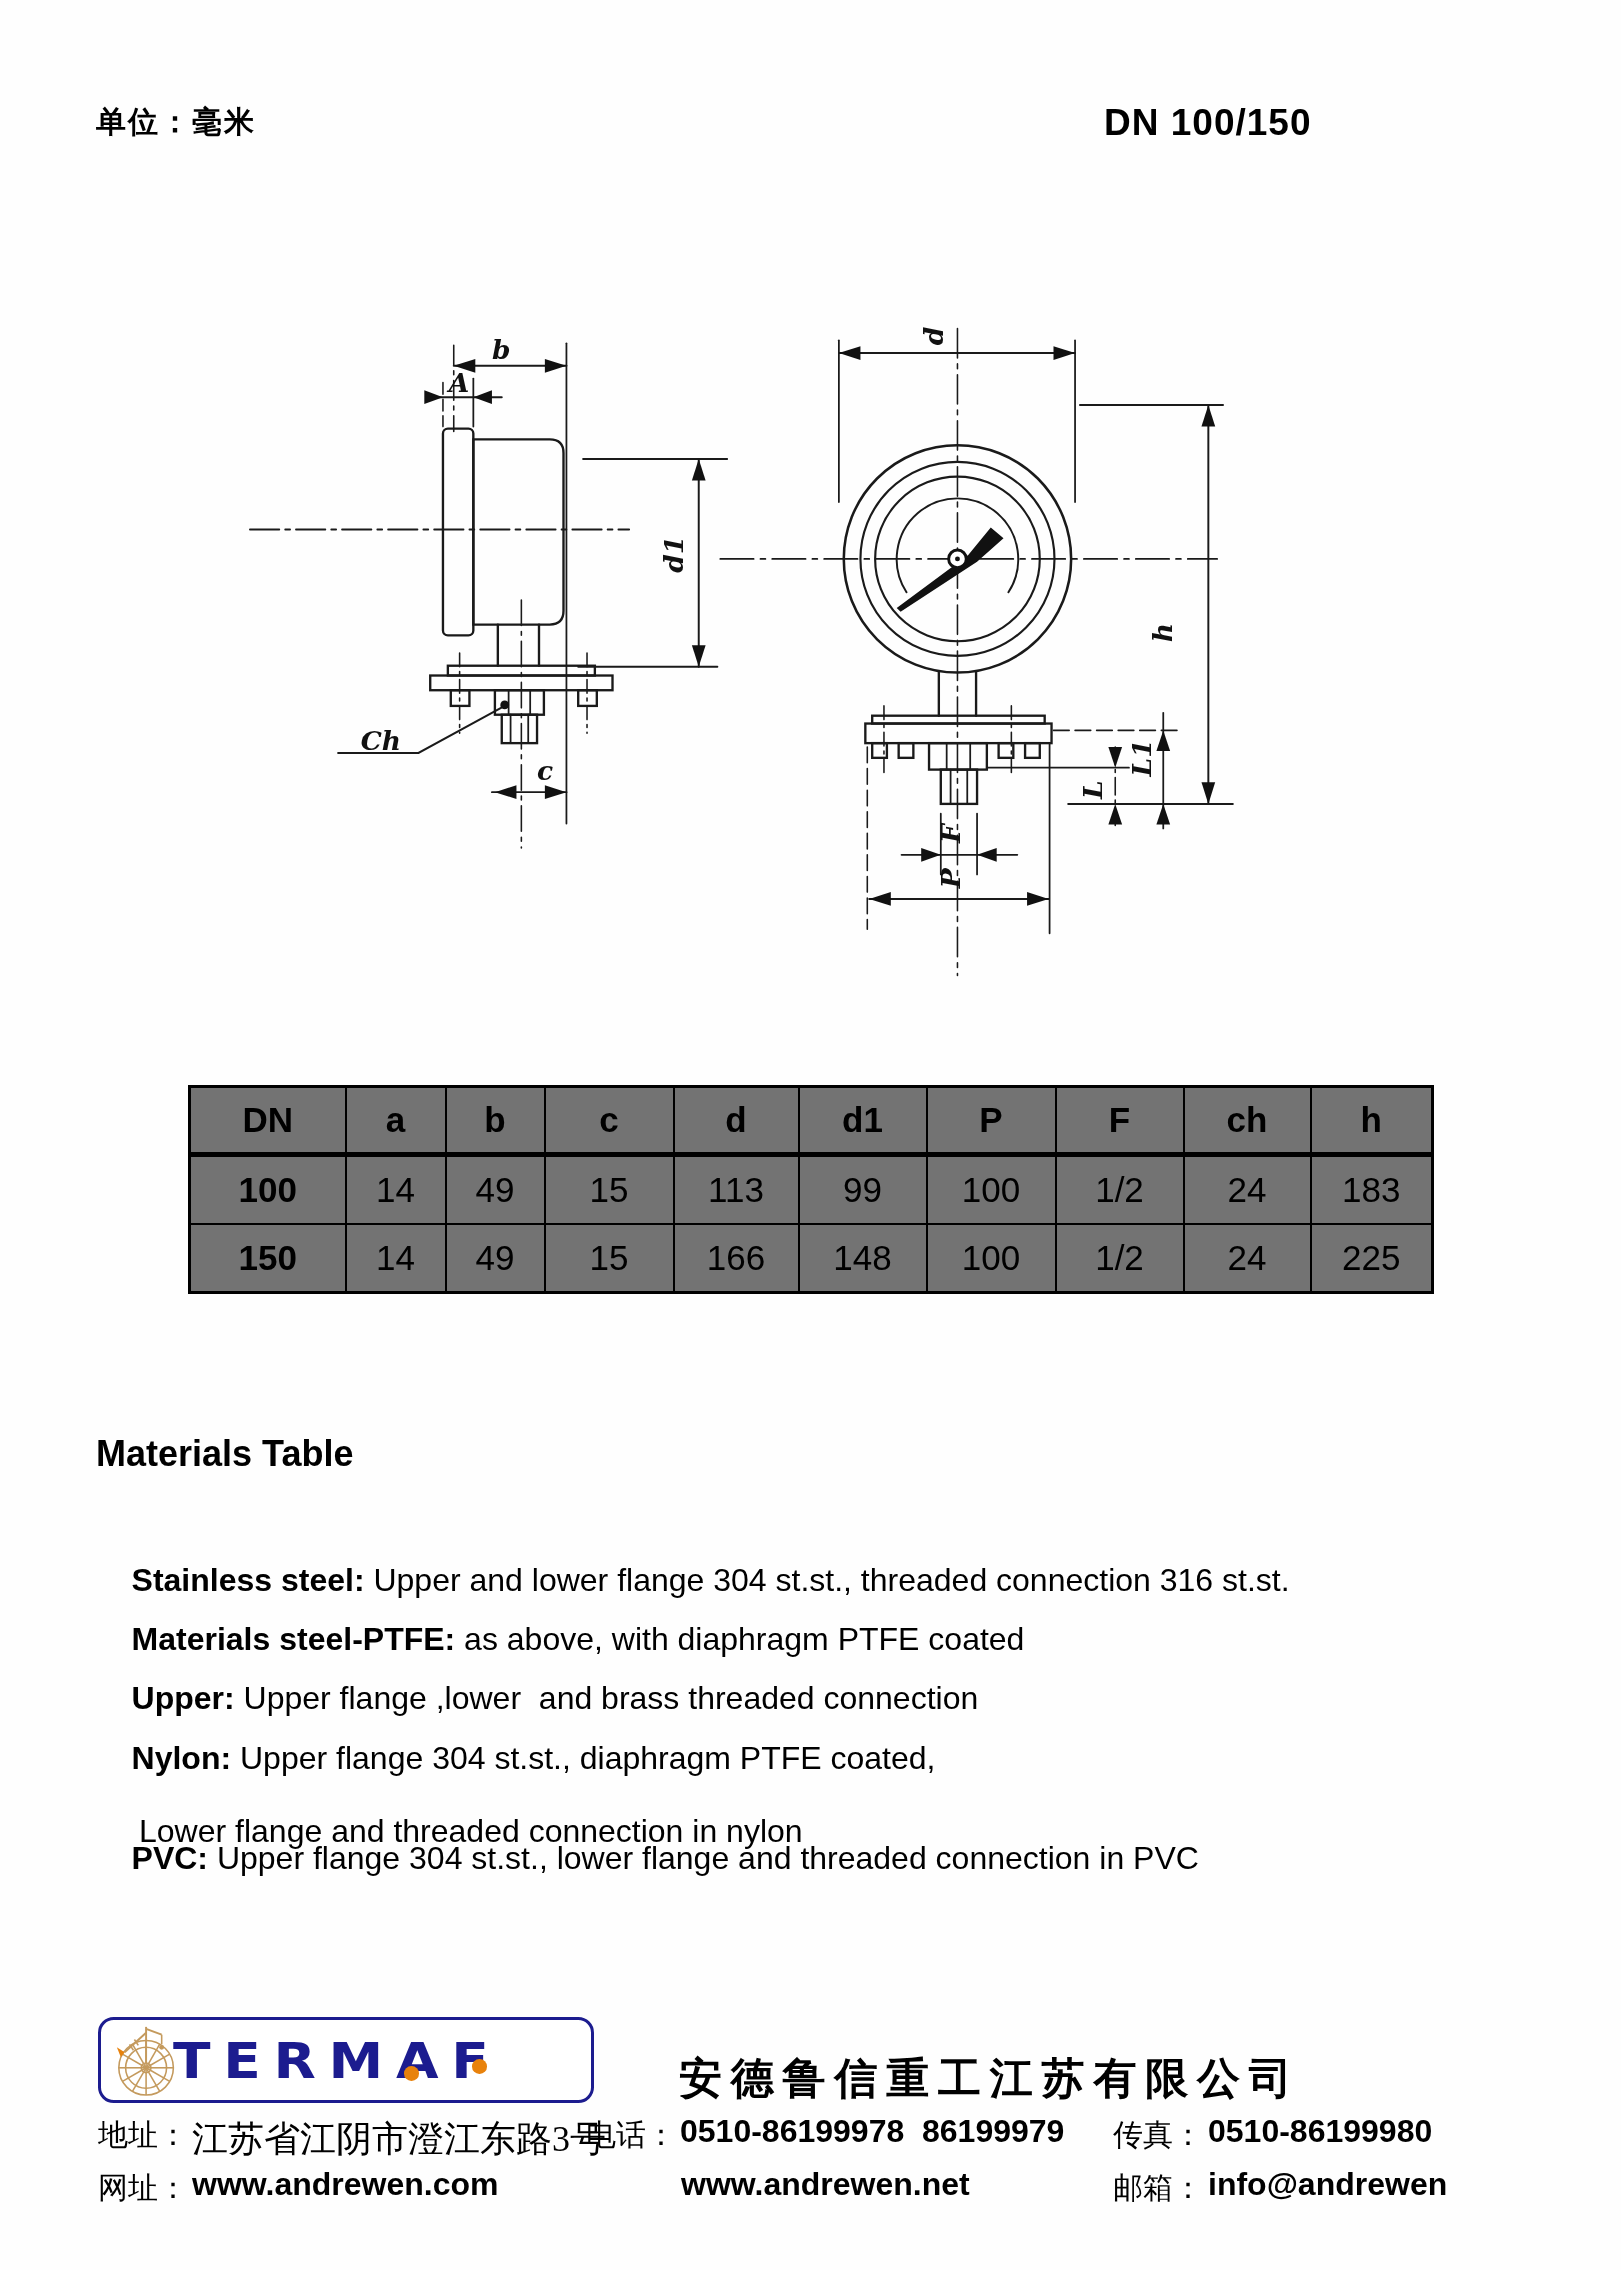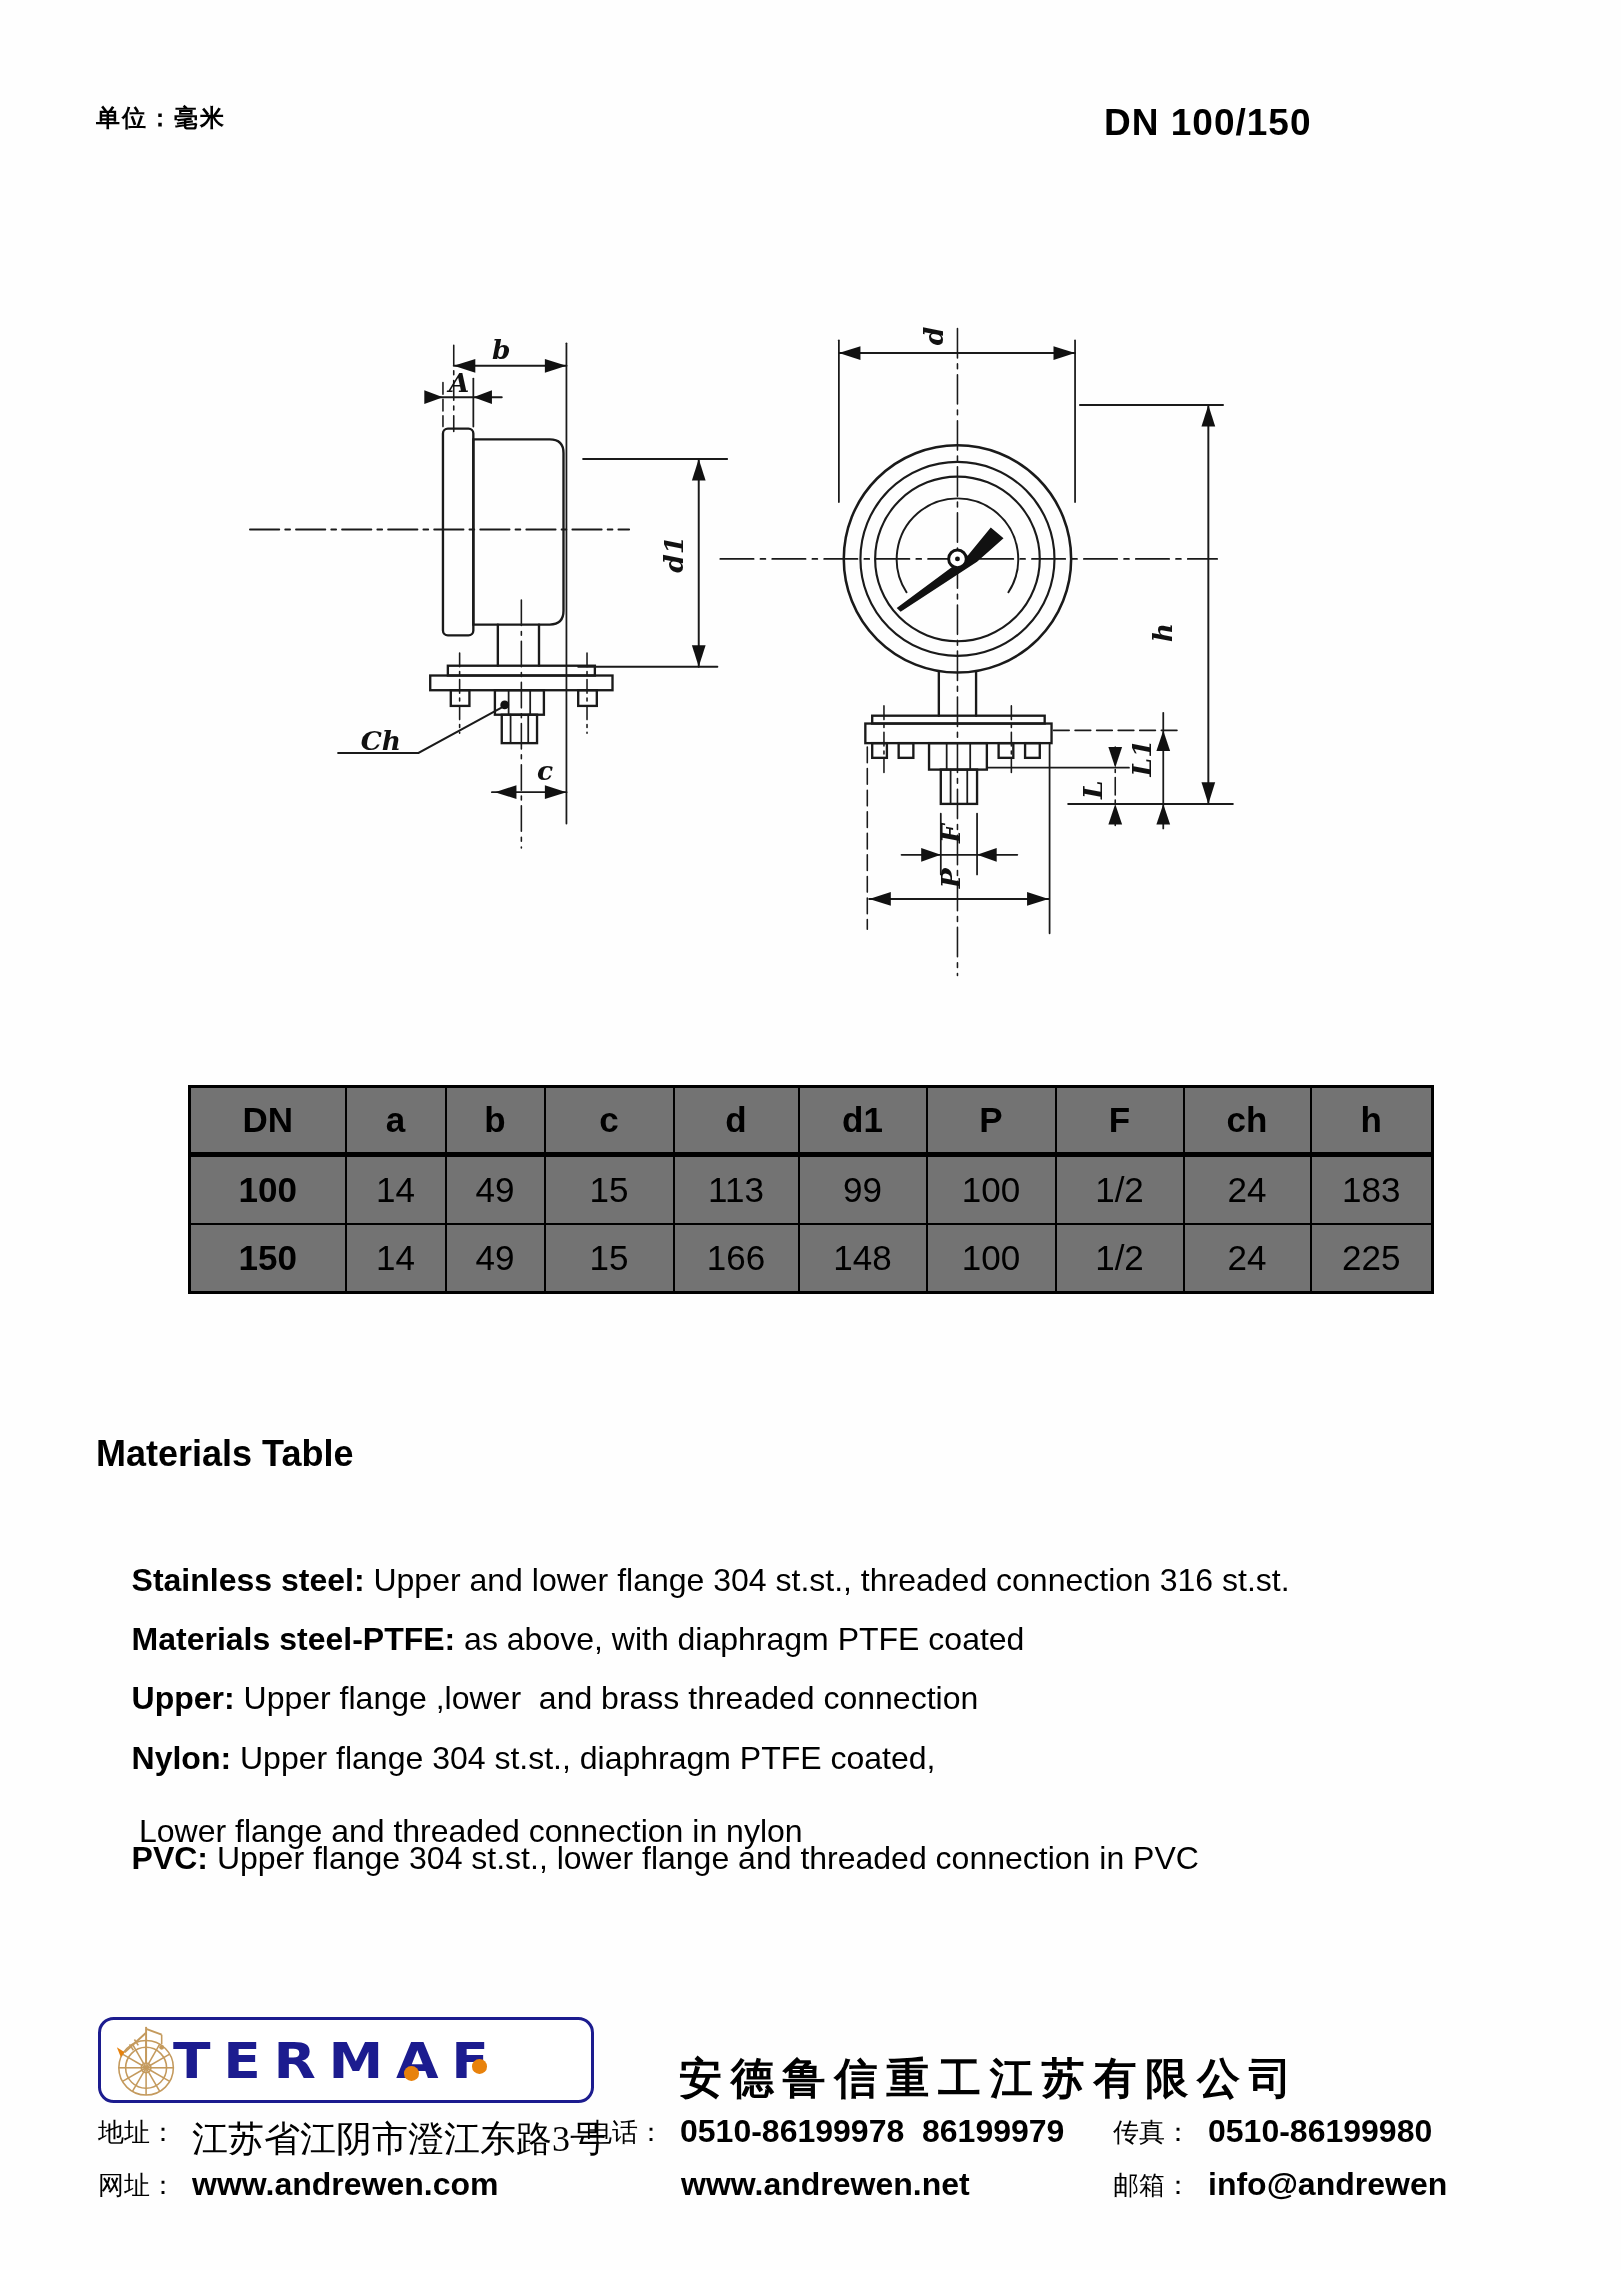--- a/index.html
+++ b/index.html
@@ -1,19 +1,19 @@
 <!DOCTYPE html>
 <html><head>
 <meta charset="utf-8">
 <style>
   html,body{margin:0;padding:0;background:#888;}
   .page{position:relative;width:1621px;height:2270px;background:#fefefe;margin:0 auto;
         font-family:"Liberation Sans",sans-serif;color:#000;overflow:hidden;}
   .abs{position:absolute;}
-  .hdr-unit{left:96px;top:102px;font-size:24px;font-weight:bold;font-family:"Liberation Serif",serif;letter-spacing:2px;}
+  .hdr-unit{left:96px;top:102px;font-size:30px;font-weight:bold;font-family:"Liberation Serif",serif;letter-spacing:2px;}
   .hdr-model{left:1104px;top:102px;font-size:37px;font-weight:bold;letter-spacing:1px;}
   
   .dim-label{font:italic bold 27px "DejaVu Serif",serif;fill:#111;}
   
   table.dims{border-collapse:collapse;table-layout:fixed;width:1245px;background:#737373;}
   table.dims th,table.dims td{border:2.9px solid #000;text-align:center;vertical-align:middle;
         font-size:35px;padding:0;overflow:hidden;}
   table.dims th{height:64px;font-weight:bold;}
   table.dims td{height:66px;font-weight:normal;}
   table.dims td.dn{font-weight:bold;}
@@ -23,21 +23,21 @@
   .mat-title{left:96px;top:1433px;font-size:36px;font-weight:bold;}
   .mat-line{left:96px;font-size:32px;white-space:pre-wrap;}
   .mat-line b{font-weight:bold;}
   .mat-cont{left:139px;font-size:32px;white-space:pre-wrap;}
   
   .logo-box{left:98px;top:2017px;width:490px;height:80px;border:3.9px solid #1c1c8f;border-radius:15.7px;background:#fff;}
   .logo-text{left:173px;top:2031px;font-size:55px;font-weight:bold;color:#1c1c8f;
              font-family:"DejaVu Sans",sans-serif;letter-spacing:12.7px;transform:scaleY(0.92);transform-origin:left top;}
   .logo-dot{width:14.7px;height:14.7px;border-radius:50%;background:#e8820c;}
   .company{left:679px;top:2050px;font-size:43px;font-weight:bold;letter-spacing:8.8px;font-family:"Liberation Sans",sans-serif;}
-  .c-label{font-family:"Liberation Serif",serif;font-size:26px;font-weight:normal;}
+  .c-label{font-family:"Liberation Serif",serif;font-size:30px;font-weight:normal;}
   .c-value{font-family:"Liberation Sans",sans-serif;font-size:32px;font-weight:bold;white-space:pre;}
   .c-addr{font-family:"Liberation Serif",serif;font-size:36px;white-space:pre;}
 </style>
 </head>
 <body>
 
 <div class="page">
 
   <div class="abs hdr-unit">单位：毫米</div>
   <div class="abs hdr-model">DN 100/150</div>

